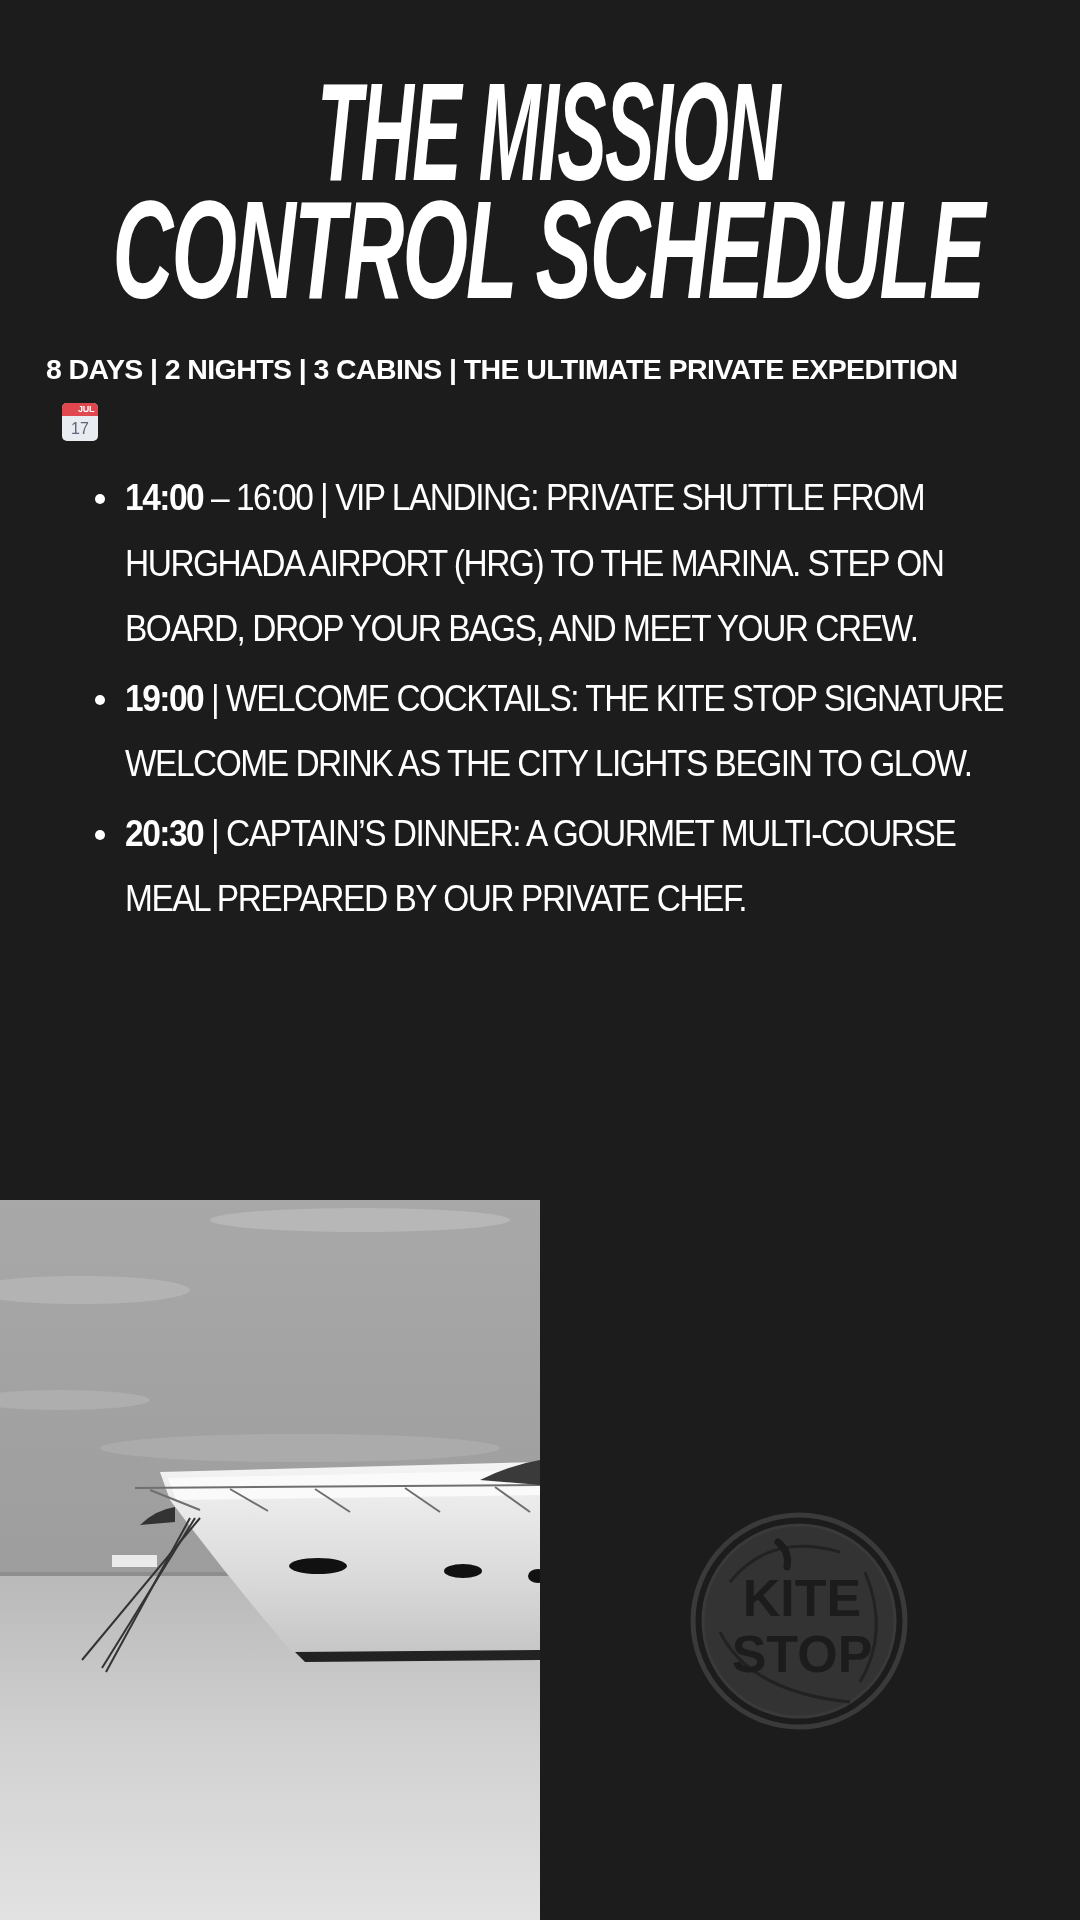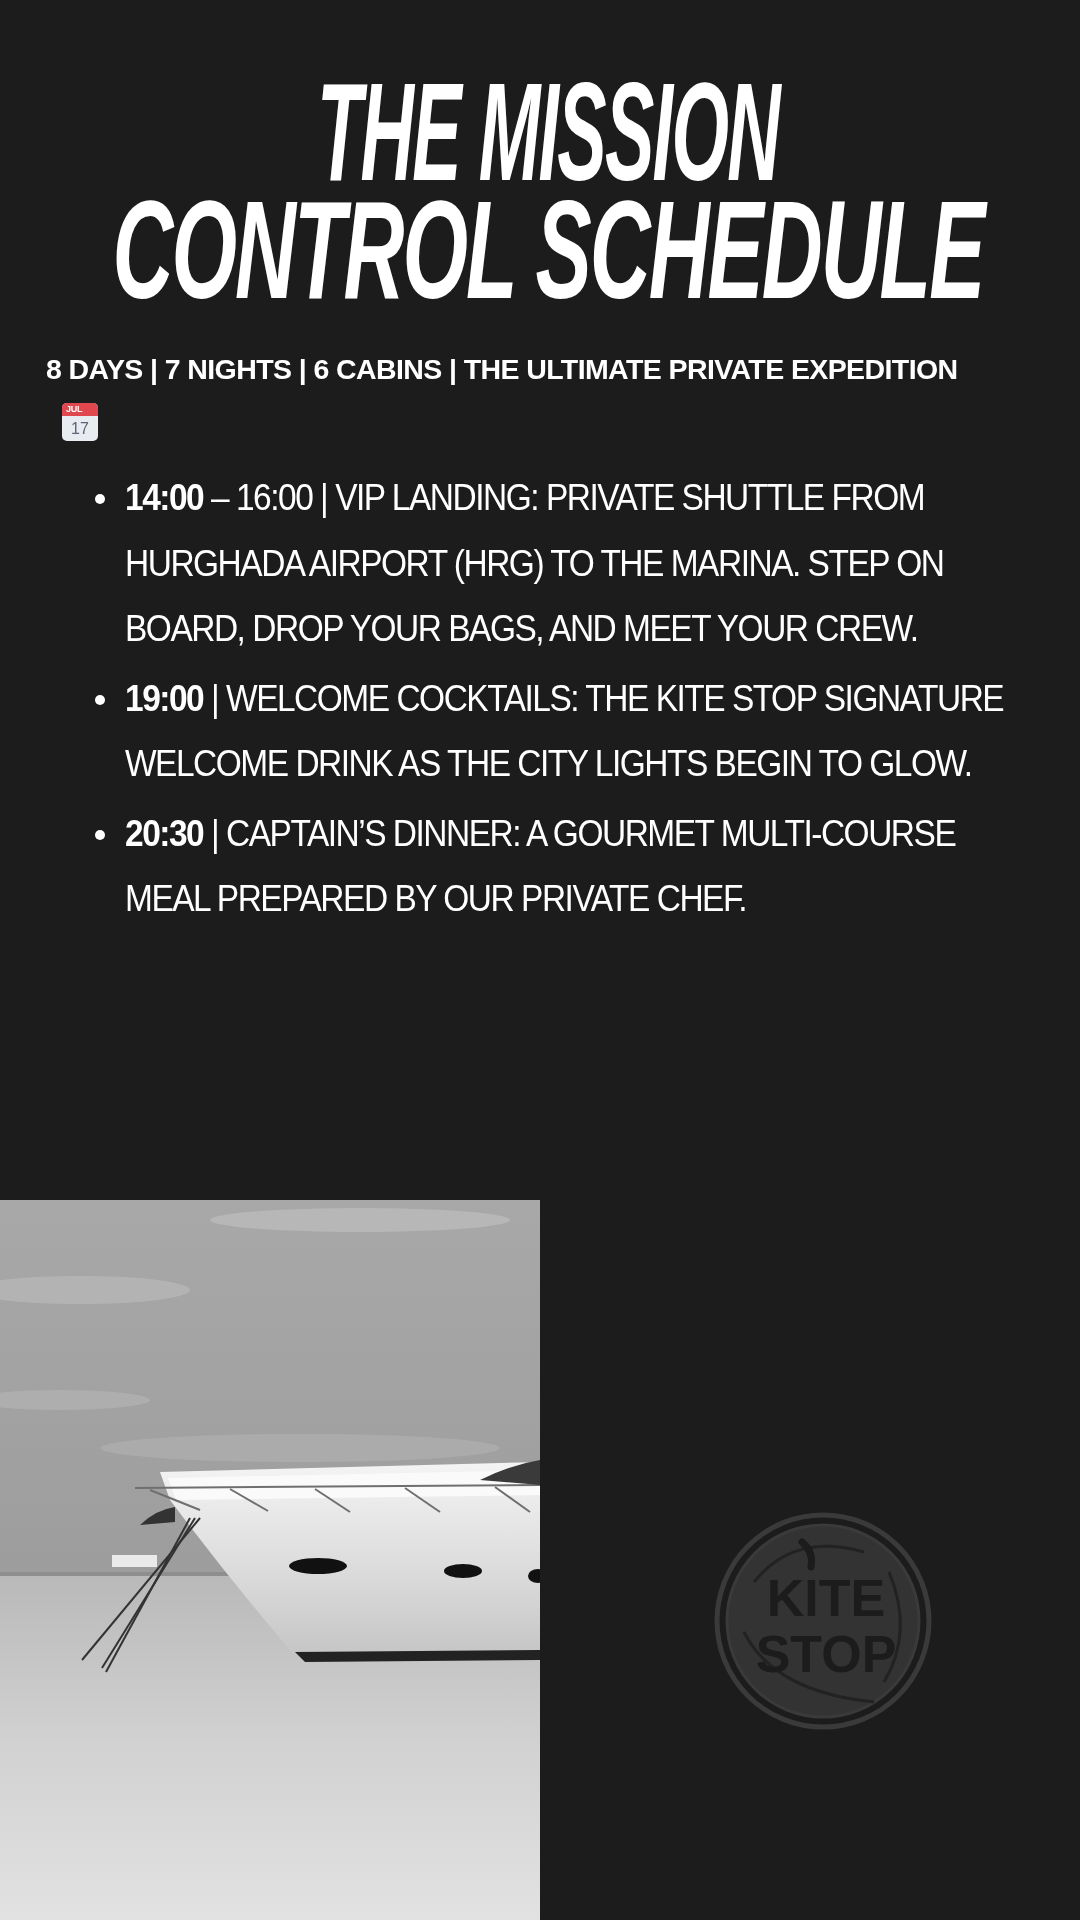--- a/index.html
+++ b/index.html
@@ -27,21 +27,21 @@
     position: absolute; left: 62px; top: 403px;
     display: flex; align-items: center; gap: 8px;
   }
   .cal-icon {
     width: 36px; height: 38px; border-radius: 5px; overflow: hidden;
     background: #e8ebf0; display: flex; flex-direction: column;
     box-shadow: 0 1px 0 #9aa0aa inset;
   }
   .cal-top {
     height: 13px; background: #e0474f; color: #fff; font-size: 9px; font-weight: 700;
-    line-height: 13px; padding-left: 4px; letter-spacing: -0.3px;
+    line-height: 13px; padding-left: 16px; letter-spacing: -0.3px;
   }
   .cal-num {
     flex: 1; color: #5c6676; font-size: 16px; line-height: 25px; text-align: center; font-weight: 400;
   }
   .day-title { font-size: 36px; font-weight: 700; letter-spacing: -0.5px; }
   .schedule {
     position: absolute; left: 88px; top: 465px; width: 960px; margin: 0; padding: 0; list-style: none;
   }
   .schedule li {
     position: relative; padding-left: 37px; font-size: 36px; line-height: 65.5px;
@@ -50,32 +50,32 @@
   .schedule li .txt { display: inline-block; transform: scaleX(0.93); transform-origin: left center; width: 960px; }
   .bullet {
     position: absolute; left: 7px; top: 29px; width: 10px; height: 10px; border-radius: 50%; background: #ffffff;
   }
   .time { font-weight: 700; }
   .photo {
     position: absolute; left: 0; top: 1200px; width: 540px; height: 720px; overflow: hidden;
     background: linear-gradient(180deg, #a9a9a9 0%, #a3a3a3 40%, #9f9f9f 43%, #b4b4b4 50%, #cfcfcf 70%, #e0e0e0 100%);
   }
   .logo {
-    position: absolute; left: 714px; top: 1512px; width: 218px; height: 218px;
+    position: absolute; left: 690px; top: 1512px; width: 218px; height: 218px;
   }
 </style>
 </head>
 <body>
 
 <h1 class="title">
   <span class="title-line l1">THE MISSION</span>
   <span class="title-line l2">CONTROL SCHEDULE</span>
 </h1>
 
-<div class="subtitle">8 DAYS | 7 NIGHTS | 6 CABINS | THE ULTIMATE PRIVATE EXPEDITION</div>
+<div class="subtitle">8 DAYS | 2 NIGHTS | 3 CABINS | THE ULTIMATE PRIVATE EXPEDITION</div>
 
 <div class="day-heading">
   <div class="cal-icon">
     <div class="cal-top">JUL</div>
     <div class="cal-num">17</div>
   </div>
 </div>
 
 <ul class="schedule">
   <li>

